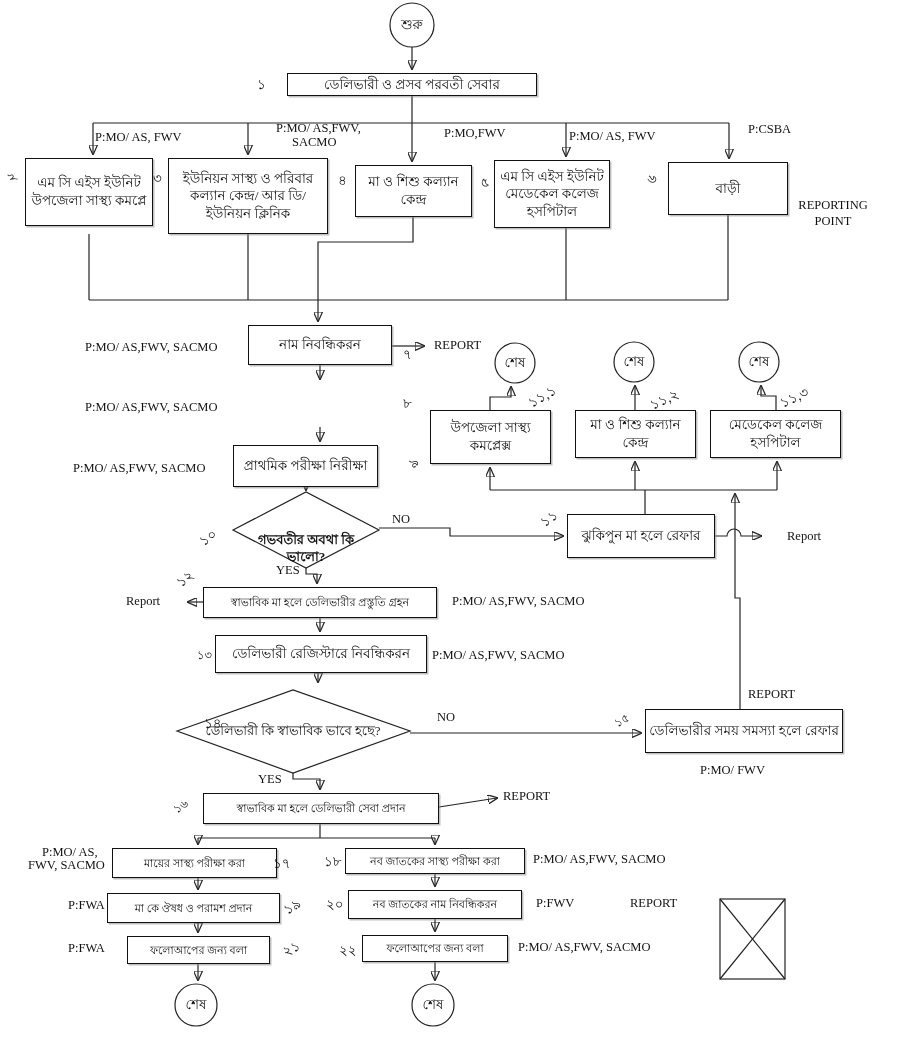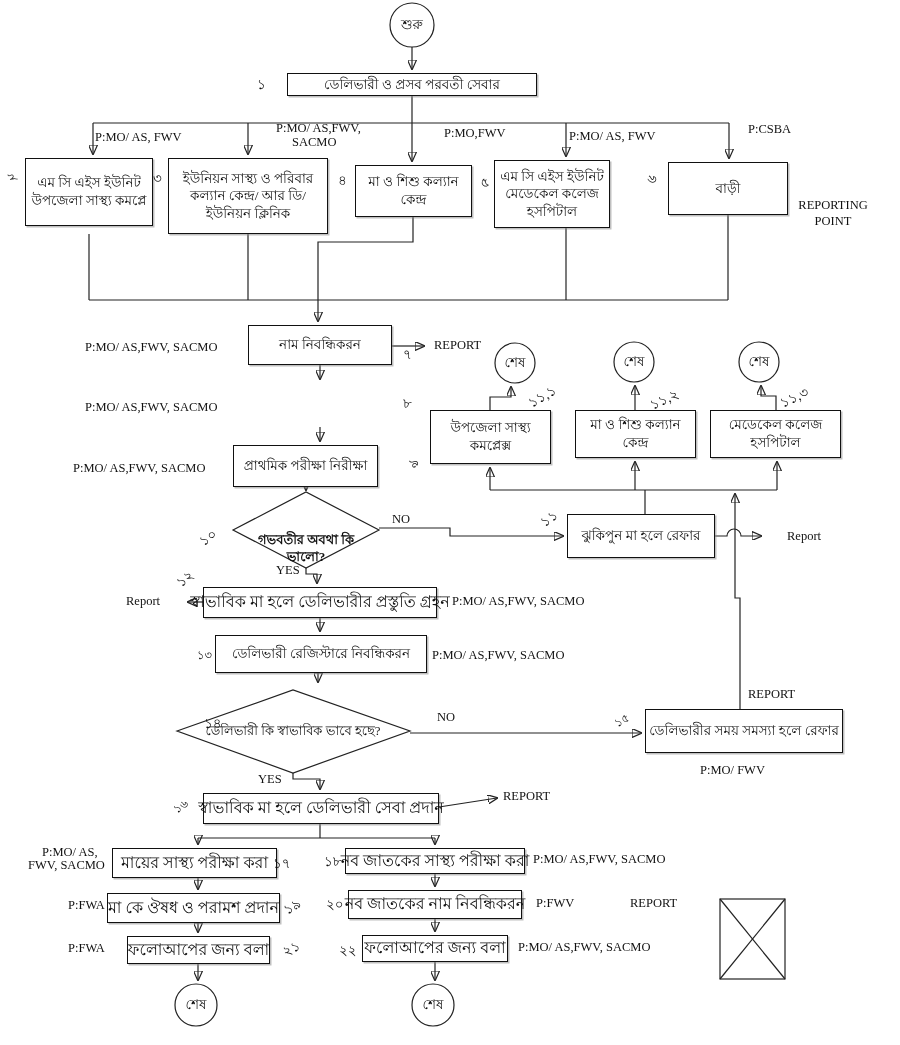--- a/index.html
+++ b/index.html
@@ -5,21 +5,21 @@
   html,body{margin:0;padding:0;background:#fff;}
   #canvas{position:relative;width:900px;height:1045px;background:#fff;overflow:hidden;
           font-family:"Liberation Serif","DejaVu Serif",serif;color:#111;}
   #wires{position:absolute;left:0;top:0;width:900px;height:1045px;}
   #wires line,#wires polyline,#wires path,#wires rect,#wires circle,#wires polygon{
       stroke:#222;stroke-width:1.2;fill:none;}
   #wires circle,#wires polygon,#wires rect{fill:#fff;}
   .box{position:absolute;border:1px solid #111;background:#fff;display:flex;align-items:center;
        justify-content:center;text-align:center;font-size:13.5px;line-height:1.3;
        padding:1px 3px;box-sizing:border-box;box-shadow:1.5px 1.5px 0 rgba(140,140,140,.55);z-index:3;}
-  .nowrap{white-space:nowrap;font-size:16px;}
+  .nowrap{white-space:nowrap;font-size:11px;}
   .dtext{position:absolute;display:flex;align-items:center;justify-content:center;text-align:center;
        font-size:13px;line-height:1.3;z-index:3;}
   .term{position:absolute;display:flex;align-items:center;justify-content:center;text-align:center;
        font-size:13.5px;z-index:3;}
   .lbl{position:absolute;font-size:12.5px;white-space:nowrap;z-index:4;}
   .wrap{white-space:normal;text-align:center;line-height:1.25;}
   .num{position:absolute;font-size:13.5px;white-space:nowrap;z-index:4;}
   .sm{font-size:11.5px;}
   .r40{transform:rotate(-40deg);}
   .r35{transform:rotate(-35deg);}

